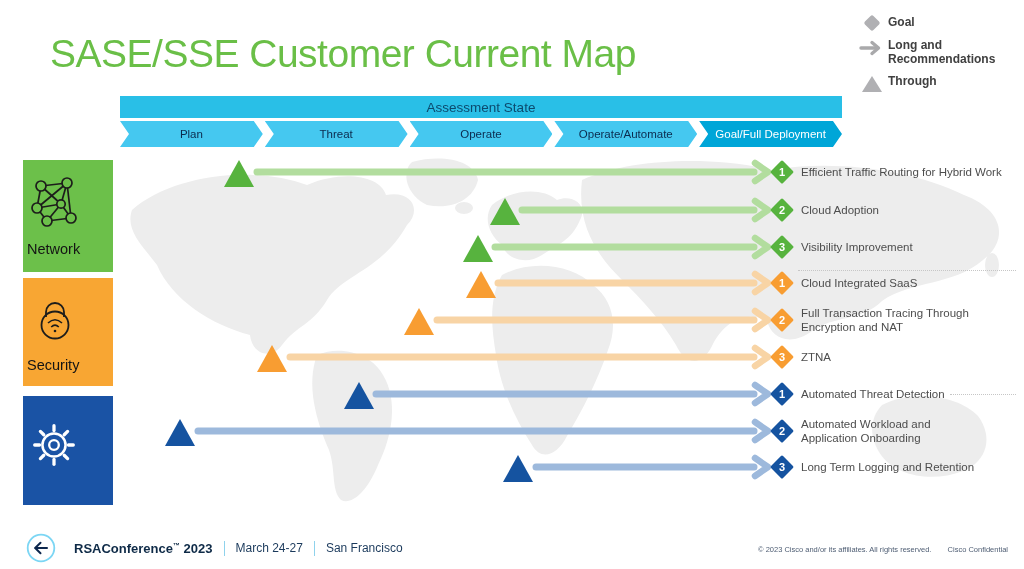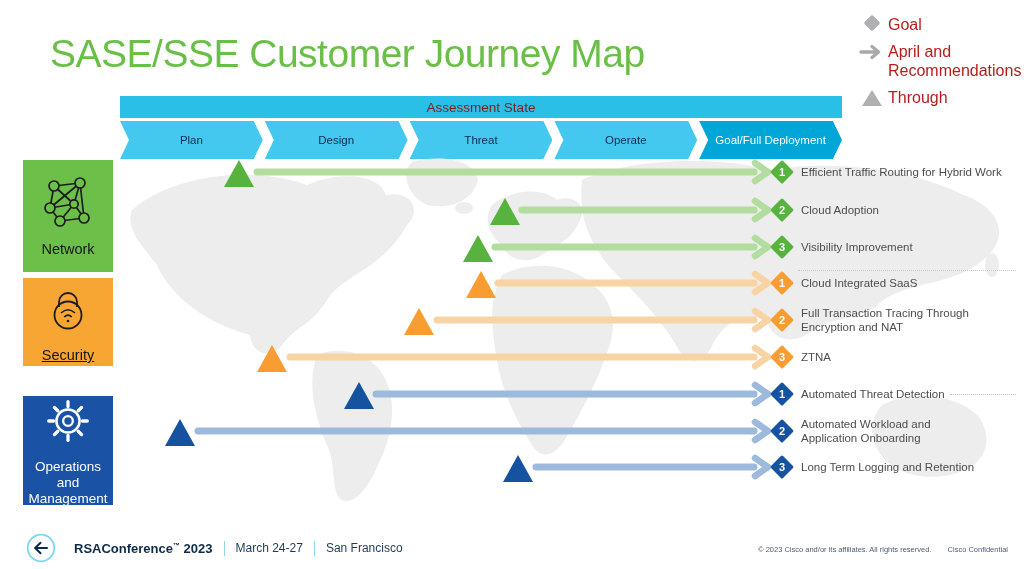--- a/index.html
+++ b/index.html
@@ -5,34 +5,34 @@
   html,body{margin:0;padding:0;background:#fff;}
   *{box-sizing:border-box;font-family:"Liberation Sans","DejaVu Sans",sans-serif;}
   .slide{position:relative;width:1024px;height:569px;background:#fff;overflow:hidden;}
 
   .page-title{position:absolute;left:50px;top:32px;font-size:39px;font-weight:400;color:#6abf47;letter-spacing:-0.5px;white-space:nowrap;}
 
   
   .legend{position:absolute;left:856px;top:16px;width:164px;}
   .legend-item{display:flex;align-items:flex-start;margin-bottom:9px;}
   .legend-icon{width:32px;display:flex;justify-content:center;align-items:center;flex:0 0 32px;margin-top:1px;}
-  .legend-label{font-size:16px;color:#b91c1c;line-height:1.15;white-space:pre-line;}
+  .legend-label{font-size:12px;color:#404040;line-height:1.15;white-space:pre-line;font-weight:bold;}
   .lg-diamond{width:12px;height:12px;background:#b0b0b3;transform:rotate(45deg);border-radius:2px;}
   .lg-triangle{width:0;height:0;border-left:10px solid transparent;border-right:10px solid transparent;border-bottom:16px solid #b0b0b3;}
 
   
-  .assessment-bar{position:absolute;left:120px;top:96px;width:722px;height:22px;background:#29bfe7;color:#7f1d1d;font-size:13.5px;display:flex;align-items:center;justify-content:center;}
-  .chevrons{position:absolute;left:120px;top:121px;width:722px;height:38px;display:flex;gap:2px;}
+  .assessment-bar{position:absolute;left:120px;top:96px;width:722px;height:22px;background:#29bfe7;color:#0c4a6e;font-size:13.5px;display:flex;align-items:center;justify-content:center;}
+  .chevrons{position:absolute;left:120px;top:121px;width:722px;height:26px;display:flex;gap:2px;}
   .chevron{flex:1;background:#45c8f0;color:#0c2b4e;font-size:11.5px;display:flex;align-items:center;justify-content:center;clip-path:polygon(0 0,calc(100% - 9px) 0,100% 50%,calc(100% - 9px) 100%,0 100%,9px 50%);white-space:nowrap;}
   .chevron.final{background:#00a6d8;color:#fff;}
 
   
-  .category-box{position:absolute;left:23px;width:90px;display:flex;flex-direction:column;align-items:center;justify-content:center;text-align:center;padding:12px 4px;}
+  .category-box{position:absolute;left:23px;width:90px;display:flex;flex-direction:column;align-items:flex-start;justify-content:center;text-align:center;padding:12px 4px;}
   .cat-network{top:160px;height:112px;background:#6cc04a;color:#141414;}
-  .cat-security{top:278px;height:88px;background:#f8a633;color:#141414;text-decoration:underline;}
+  .cat-security{top:278px;height:108px;background:#f8a633;color:#141414;}
   .cat-operations{top:396px;height:109px;background:#1a53a5;color:#fff;}
   .cat-icon{margin-bottom:7px;}
   .cat-label{font-size:14.5px;line-height:1.18;}
   .cat-operations .cat-label{font-size:13.5px;}
 
   
   .world-map{position:absolute;left:112px;top:150px;pointer-events:none;}
   #rows-svg{position:absolute;left:0;top:0;pointer-events:none;}
   .row-label{position:absolute;width:232px;transform:translateY(-50%);font-size:11.5px;line-height:1.22;color:#4d4d4d;white-space:pre-line;}
   .dotted-line{position:absolute;border-top:1px dotted #c6c6c6;height:0;}
@@ -46,64 +46,64 @@
   .footer-meta{font-size:12px;color:#1b3a5c;white-space:nowrap;}
   .footer-right{position:absolute;right:16px;top:545px;font-size:7.5px;color:#4e5d73;white-space:nowrap;}
   .footer-right span{margin-left:14px;}
   .footer-right span:first-child{margin-left:0;}
 </style>
 </head>
 <body>
 
 <div class="slide">
 
-  <div class="page-title">SASE/SSE Customer Journey Map</div>
+  <div class="page-title">SASE/SSE Customer Current Map</div>
 
   <div class="legend">
     <div class="legend-item">
       <span class="legend-icon">
           <span class="lg-diamond"></span>
         </span>
       <span class="legend-label">Goal</span>
     </div>
     <div class="legend-item">
       <span class="legend-icon">
         <svg width="26" height="16" viewBox="0 0 26 16">
             <g stroke="#a9a9ab" stroke-width="3.4" fill="none" stroke-linecap="round" stroke-linejoin="round">
               <line x1="2" y1="8" x2="18" y2="8"></line>
               <polyline points="13,2.5 19.5,8 13,13.5"></polyline>
             </g>
           </svg>
       </span>
-      <span class="legend-label">April and
+      <span class="legend-label">Long and
 Recommendations</span>
     </div>
     <div class="legend-item">
       <span class="legend-icon">
           <span class="lg-triangle"></span>
         </span>
       <span class="legend-label">Through</span>
     </div>
   </div>
 
   <div class="assessment-bar">
     <span>Assessment State</span>
   </div>
   <div class="chevrons" id="chevrons">
       <div class="chevron">
         <span>Plan</span>
       </div>
       <div class="chevron">
-        <span>Design</span>
-      </div>
-      <div class="chevron">
         <span>Threat</span>
       </div>
       <div class="chevron">
         <span>Operate</span>
+      </div>
+      <div class="chevron">
+        <span>Operate/Automate</span>
       </div>
       <div class="chevron final">
         <span>Goal/Full Deployment</span>
       </div>
     </div>
 
   <div class="category-box cat-network">
     <span class="cat-icon">
       <svg width="56" height="56" viewBox="0 0 56 56" fill="none" stroke="#1d1d1b" stroke-width="1.7">
         <g>
@@ -155,21 +155,20 @@
             <line x1="43" y1="28" x2="48" y2="28"></line>
           <line x1="13.9" y1="13.9" x2="17.4" y2="17.4"></line>
             <line x1="38.6" y1="38.6" x2="42.1" y2="42.1"></line>
           <line x1="13.9" y1="42.1" x2="17.4" y2="38.6"></line>
             <line x1="38.6" y1="17.4" x2="42.1" y2="13.9"></line>
         </g>
         <circle cx="28" cy="28" r="12" stroke-width="2.6"></circle>
         <circle cx="28" cy="28" r="5" stroke-width="2.4"></circle>
       </svg>
     </span>
-    <span class="cat-label">Operations and Management</span>
   </div>
 
   <svg class="world-map" width="908" height="365" viewBox="0 0 908 365" preserveAspectRatio="none">
     <g fill="#ededed" stroke="none">
       <path d="M20,60 C60,25 140,15 195,35 C230,20 268,25 274,45 C300,40 310,60 295,75 C270,120 230,125 215,150 C200,175 185,175 170,195 C160,210 140,205 138,185 C100,175 60,150 45,115 C30,95 13,80 20,60 Z"></path>
       <path d="M300,12 C330,4 362,10 366,30 C361,50 340,60 315,55 C294,45 289,22 300,12 Z"></path>
       <path d="M205,205 C230,194 261,205 271,225 C286,250 281,285 266,315 C256,340 240,356 229,350 C219,340 224,320 217,300 C204,270 194,235 205,205 Z"></path>
       <path d="M380,55 C400,39 430,37 445,50 C461,44 476,55 468,70 C460,90 445,95 430,105 C415,115 395,110 390,95 C377,85 371,68 380,55 Z"></path>
       <path d="M390,125 C420,109 461,115 481,135 C501,150 506,175 496,200 C486,230 470,261 455,286 C445,306 429,311 420,295 C404,270 389,240 384,205 C379,175 377,148 390,125 Z"></path>
       <path d="M470,30 C520,8 600,6 660,20 C722,9 802,20 852,45 C892,60 897,90 871,110 C841,136 800,130 770,151 C750,171 720,166 700,181 C680,196 659,190 655,170 C630,160 610,175 600,196 C590,216 574,216 564,195 C549,170 530,150 510,130 C490,110 464,80 470,30 Z"></path>

